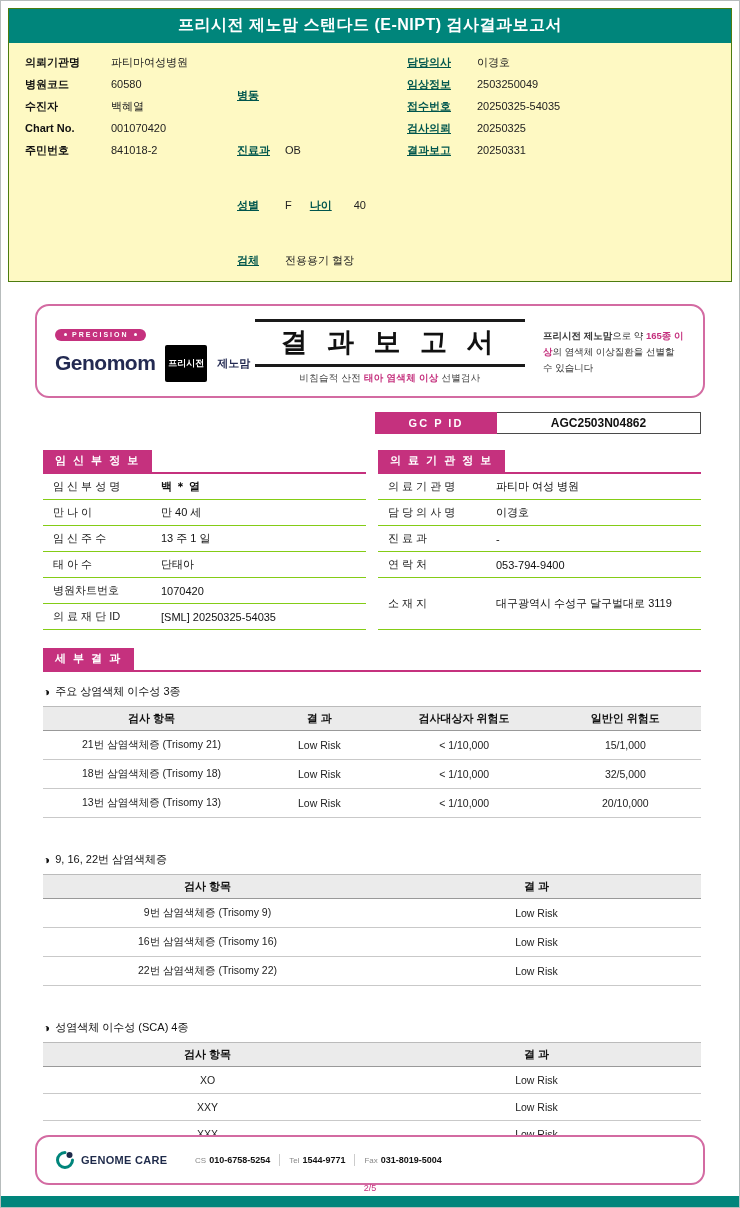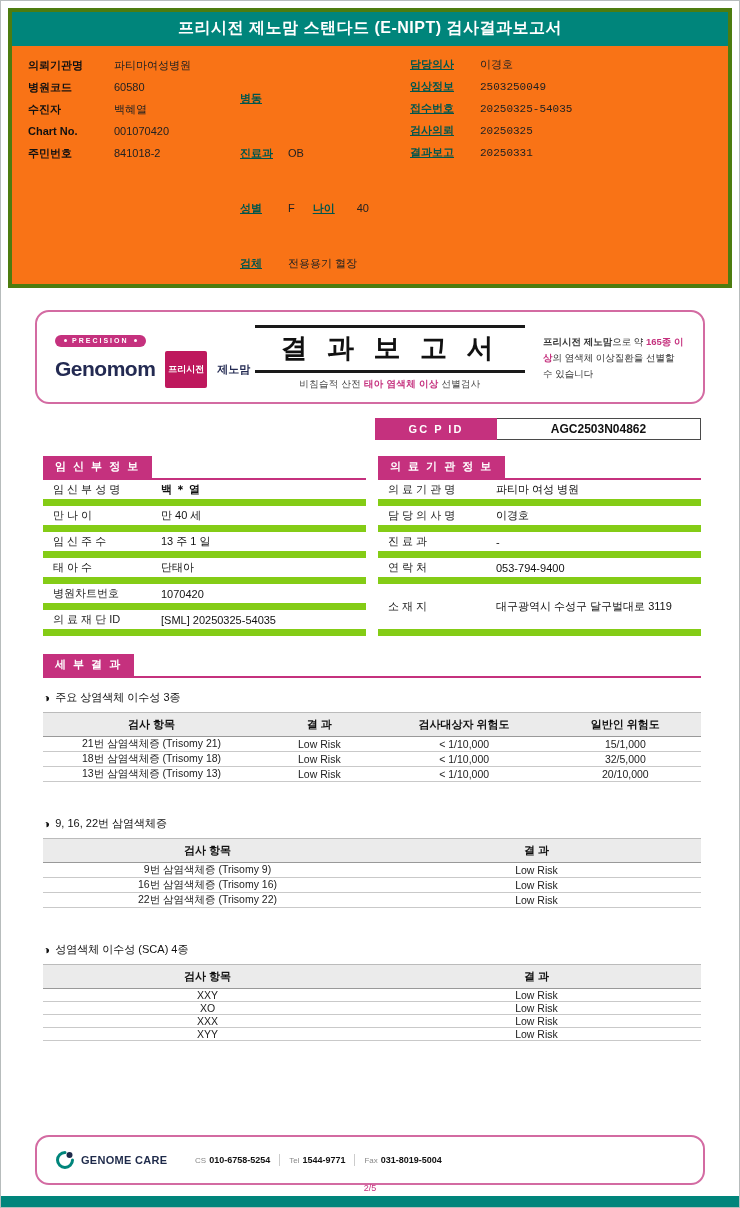--- a/index.html
+++ b/index.html
@@ -1,76 +1,76 @@
 <!DOCTYPE html>
 <html><head>
 <meta charset="utf-8">
 <style>
   * { margin:0; padding:0; box-sizing:border-box; }
   html,body { background:#fff; }
   body { font-family:"Liberation Sans","DejaVu Sans",sans-serif; }
   .page { width:740px; height:1208px; position:relative; background:#fff; border:1px solid #b7bcbc; overflow:hidden; }
 
   
-  .top-box { margin:7px 7px 0; border:4px solid #4d7c0f; background:#f97316; }
+  .top-box { margin:7px 7px 0; border:1px solid #4d7c0f; background:#fef9c3; }
   .top-title { background:#00857b; color:#fff; font-weight:bold; font-size:16px; text-align:center; padding:6px 0 7px; letter-spacing:.5px; }
   .top-info { display:flex; padding:8px 16px 10px; }
   .irow { line-height:22px; font-size:11px; white-space:nowrap; }
   .col-left  { width:212px; }
   .col-mid   { width:170px; }
-  .col-right { flex:1;font-family:Liberation Mono, monospace; }
+  .col-right { flex:1; }
   .lbl { font-weight:bold; color:#111; display:inline-block; }
   .col-left .lbl { width:86px; }
   .col-mid .lbl, .col-right .lbl { color:#00564d; text-decoration:underline; }
   .col-mid .lbl { min-width:36px; margin-right:12px;margin-top:33px; }
   .col-mid .lbl2 { margin-left:18px; margin-right:8px; }
   .col-right .lbl { min-width:60px; margin-right:10px; }
   .val { color:#222; }
 
   
   .brand-box { margin:22px 34px 0; border:2px solid #d36ba2; border-radius:14px; padding:13px 18px 11px; display:flex; align-items:center; background:#fff; }
   .logo-block { width:200px; }
   .precision-pill { display:inline-flex; align-items:center; gap:5px; background:#c5317e; color:#fff; font-size:7px; font-weight:bold; letter-spacing:2px; padding:2.5px 9px; border-radius:9px; }
   .pdot { width:3px; height:3px; border-radius:50%; background:#fff; }
   .logo-line { margin-top:4px; display:flex; align-items:center; gap:10px; }
   .genomom { font-size:21px; font-weight:bold; color:#232a52; letter-spacing:-.5px; }
-  .kr-badge { background:#be185d; color:#fff; font-size:9px; font-weight:bold; padding:12px 3px; border-radius:2px; }
+  .kr-badge { background:#000000; color:#fff; font-size:9px; font-weight:bold; padding:12px 3px; border-radius:2px; }
   .kr { font-size:11px; font-weight:bold; color:#232a52; }
   .title-block { width:270px; text-align:center; }
   .report-title { font-size:27px; font-weight:bold; letter-spacing:6px; color:#111; padding:2px 0 4px; border-top:3px solid #1a1a1a; border-bottom:3px solid #1a1a1a; }
   .report-subtitle { font-size:9.5px; color:#444; padding-top:5px; letter-spacing:.3px; }
   .mag { color:#c5317e; }
   .b { font-weight:bold; }
   .tagline { flex:1; padding-left:18px; font-size:9.5px; color:#333; line-height:1.65; }
 
   
   .gcpid { margin:14px 38px 0 auto; width:326px; display:flex; height:22px; }
   .gcpid-label { width:122px; background:#c5317e; color:#fff; font-weight:bold; font-size:11px; display:flex; align-items:center; justify-content:center; letter-spacing:2px; }
   .gcpid-value { flex:1; border:1px solid #4a4a4a; border-left:none; background:#fff; display:flex; align-items:center; justify-content:center; font-weight:bold; font-size:12px; color:#111; }
 
   
   .info-wrap { display:flex; gap:12px; margin:16px 38px 0 42px; }
   .info-block { flex:1; }
   .sec-head { border-bottom:2px solid #c5317e; }
   .sec-title { display:inline-block; background:#c5317e; color:#fff; font-size:11px; font-weight:bold; padding:3px 12px 4px; letter-spacing:2px; }
-  .trow { display:flex; border-bottom:7px solid #84cc16; min-height:26px; align-items:center; font-size:11px; }
+  .trow { display:flex; border-bottom:1px solid #84cc16; min-height:26px; align-items:center; font-size:11px; }
   .trow.tall { min-height:52px; }
   .tlbl { width:110px; padding-left:10px; color:#222; }
   .tval { flex:1; padding-left:8px; color:#111; }
 
   
   .results-head { margin:18px 38px 0 42px; }
   .results-body { margin:0 38px 0 42px; }
   .group { margin-top:34px; }
   .group.first { margin-top:12px; }
   .caption { margin-bottom:7px; font-size:11px; color:#111; display:flex; align-items:center; gap:5px; }
   .bullet { font-size:12px; line-height:1; }
   .rtable { width:100%; border-collapse:collapse; font-size:10.5px; color:#222; }
   .rtable th { background:#ebebeb; font-weight:bold; border-top:1px solid #bbb; border-bottom:1px solid #999; padding:4px 0; font-size:11px; color:#111; }
-  .rtable td { border-bottom:1px solid #c9c9c9; padding:0 0; text-align:center; background:#fff; }
+  .rtable td { border-bottom:1px solid #c9c9c9; padding:7px 0; text-align:center; background:#fff; }
 
   
   .footer-box { position:absolute; left:34px; right:34px; bottom:22px; height:50px; border:2px solid #d36ba2; border-radius:14px; display:flex; align-items:center; padding:0 18px; background:#fff; }
   .gc-logo { display:flex; align-items:center; gap:6px; width:140px; }
   .gc-icon { width:20px; height:20px; flex:none; }
   .gc-name { font-weight:bold; font-size:11px; color:#1e2a4a; letter-spacing:.3px; white-space:nowrap; }
   .addr { flex:1; font-size:7.5px; color:#333; line-height:1.55; }
   .addr .site { color:#c5317e; font-weight:bold; }
   .contacts { display:flex; align-items:center; gap:9px; font-size:9px; color:#111; white-space:nowrap; }
   .csep { width:1px; height:12px; background:#ccc; }
@@ -286,25 +286,25 @@
             <col style="width:50%">
           </colgroup>
         <thead>
           <tr>
             <th>검사 항목</th>
             <th>결 과</th>
           </tr>
         </thead>
         <tbody>
           <tr>
+            <td>XO</td>
+            <td>Low Risk</td>
+          </tr>
+          <tr>
             <td>XXY</td>
-            <td>Low Risk</td>
-          </tr>
-          <tr>
-            <td>XO</td>
             <td>Low Risk</td>
           </tr>
           <tr>
             <td>XXX</td>
             <td>Low Risk</td>
           </tr>
           <tr>
             <td>XYY</td>
             <td>Low Risk</td>
           </tr>

